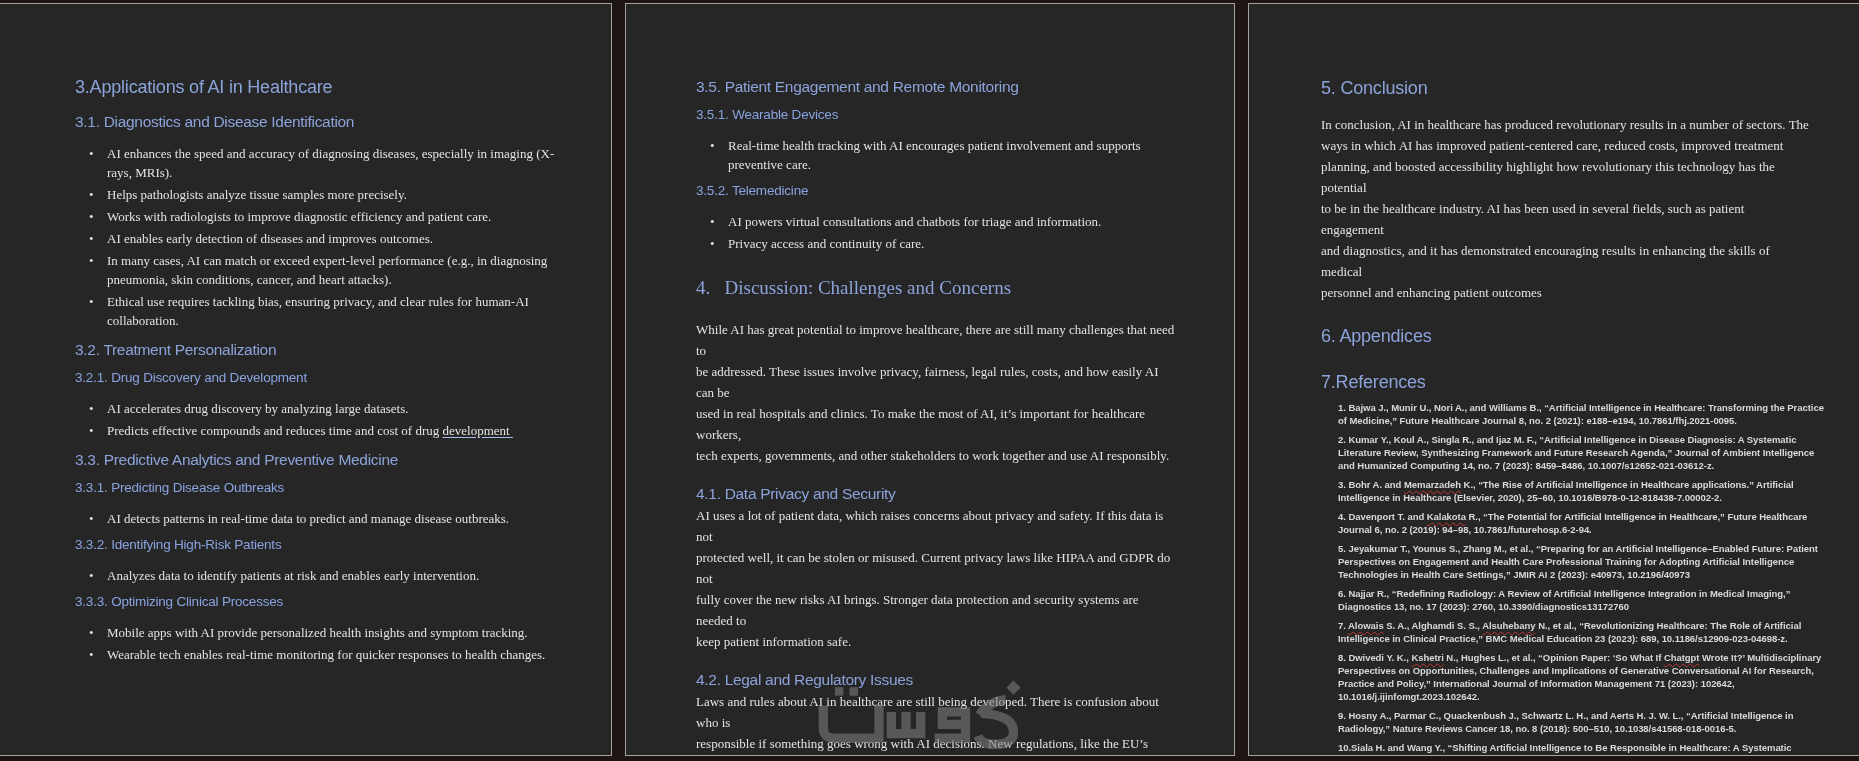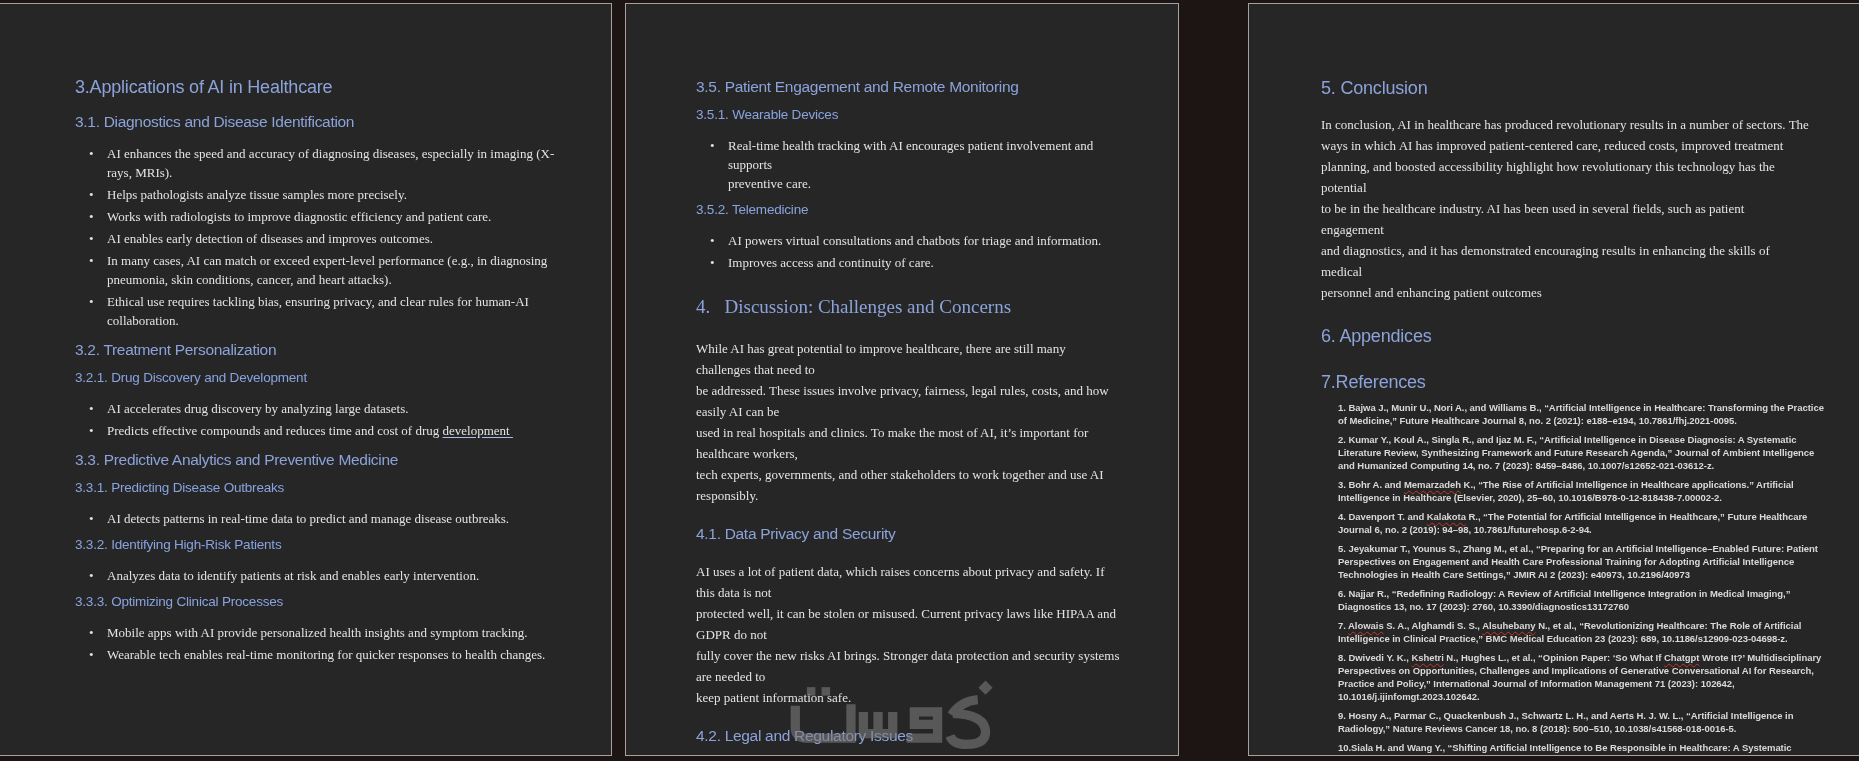--- a/index.html
+++ b/index.html
@@ -6,21 +6,21 @@
   body{
     width:1859px;height:761px;overflow:hidden;position:relative;
     background:#1d1414;
     font-family:"Liberation Sans","DejaVu Sans",sans-serif;
   }
   .page{
     position:absolute;top:3px;height:753px;box-sizing:border-box;
     background:#262626;border:1px solid #a8a09d;overflow:hidden;
   }
   #p1{left:-2px;width:614px;}
-  #p2{left:625px;width:554px;}
+  #p2{left:625px;width:610px;}
   #p3{left:1248px;width:613px;}
   .content{position:relative;height:100%;box-sizing:border-box;}
   .c1{padding:70px 56px 3px 76px;}
   .c2{padding:72px 56px 0 70px;}
   .c3{padding:71px 50px 0 72px;}
   .content > :first-child{margin-top:0;}
 
   
   .h1s{
     font-size:18px;line-height:26px;font-weight:400;letter-spacing:-.2px;
@@ -41,21 +41,21 @@
     font-size:19px;line-height:26px;font-weight:400;
     color:#8ca3da;margin:22px 0 0;
   }
 
   
   .para{
     font-family:"Liberation Serif","DejaVu Serif",serif;
     font-size:13px;line-height:21px;color:#e3e3e3;
     margin:18px 0 0;white-space:pre-line;
   }
-  .h2 + .para{margin-top:16px;}
+  .h2 + .para{margin-top:0;}
   .c3 .h1s + .para{margin-top:13px;}
 
   ul.bullets{margin:11px 0 0;padding:0 0 0 32px;list-style:none;}
   ul.bullets li{
     font-family:"Liberation Serif","DejaVu Serif",serif;
     font-size:13px;line-height:19px;color:#e3e3e3;
     margin:0 0 3px;white-space:pre-line;position:relative;
   }
   ul.bullets li::before{
     content:"\2022";position:absolute;left:-18px;top:0;
@@ -131,21 +131,21 @@
   <div class="content c2">
     <h2 class="h2">3.5. Patient Engagement and Remote Monitoring</h2>
     <h3 class="h3">3.5.1. Wearable Devices</h3>
     <ul class="bullets">
         <li>Real-time health tracking with AI encourages patient involvement and supports
 preventive care.</li>
       </ul>
     <h3 class="h3">3.5.2. Telemedicine</h3>
     <ul class="bullets">
         <li>AI powers virtual consultations and chatbots for triage and information.</li>
-        <li>Improves access and continuity of care.</li>
+        <li>Privacy access and continuity of care.</li>
       </ul>
     <h1 class="h1serif">4.&nbsp;&nbsp;&nbsp;Discussion: Challenges and Concerns</h1>
     <p class="para">While AI has great potential to improve healthcare, there are still many challenges that need to
 be addressed. These issues involve privacy, fairness, legal rules, costs, and how easily AI can be
 used in real hospitals and clinics. To make the most of AI, it’s important for healthcare workers,
 tech experts, governments, and other stakeholders to work together and use AI responsibly.</p>
     <h2 class="h2">4.1. Data Privacy and Security</h2>
     <p class="para">AI uses a lot of patient data, which raises concerns about privacy and safety. If this data is not
 protected well, it can be stolen or misused. Current privacy laws like HIPAA and GDPR do not
 fully cover the new risks AI brings. Stronger data protection and security systems are needed to

